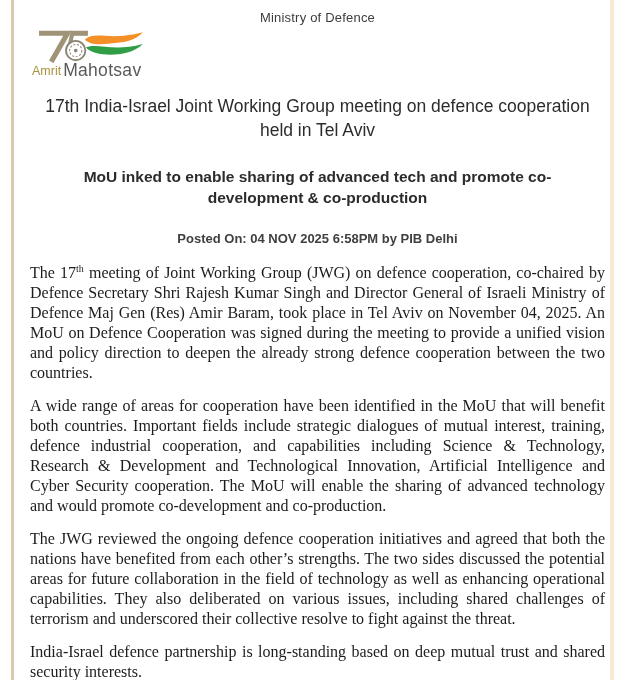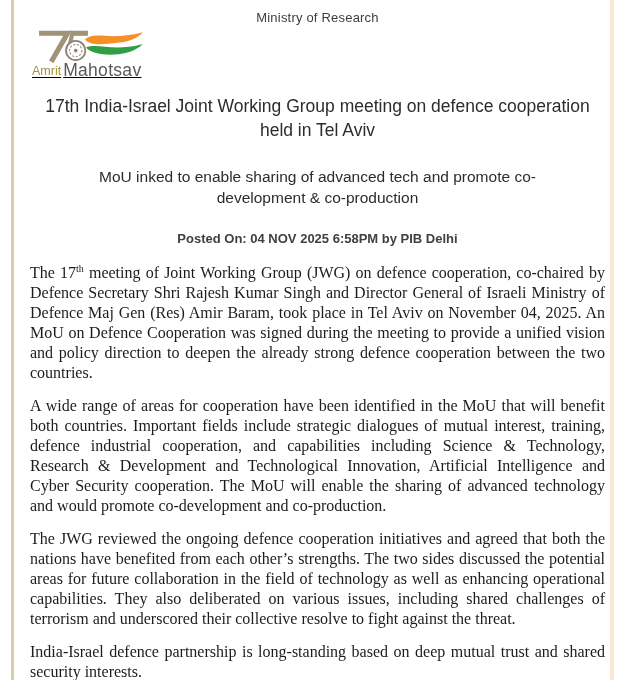--- a/index.html
+++ b/index.html
@@ -15,31 +15,31 @@
     padding-top:10px; text-align:center; font-size:13px; color:#3d3d3d; letter-spacing:.2px;
   }
 
   
   .logo { margin:4px 0 0 2px; width:160px; }
   .logo-mark { display:block; margin-left:5px; }
   .logo-words { margin-top:-1px; line-height:1; white-space:nowrap; }
   .lw1 { margin-left:1px; }
   .lw1 .gold { font-size:17px; color:#a8923e; letter-spacing:.3px; }
   .lw1 .grey { font-size:12px; color:#58595b; position:relative; top:1px; margin-left:2px; }
-  .lw2 { margin-top:0px;text-decoration:underline; }
+  .lw2 { margin-top:0px; }
   .lw2 .gold { font-size:12.5px; color:#a8923e; position:relative; top:-1px; }
   .lw2 .grey { font-size:17.5px; color:#58595b; margin-left:2px; letter-spacing:.3px; }
 
   .title {
     margin:14px auto 0; padding:0 6px; text-align:center;
     font-size:17.5px; line-height:24px; font-weight:normal; color:#2c2c2c;
   }
   .subtitle {
     margin:24px auto 0; padding:0 30px; text-align:center;
-    font-size:15.5px; line-height:21px; font-weight:normal; color:#2c2c2c;
+    font-size:15.5px; line-height:21px; font-weight:bold; color:#2c2c2c;
   }
   .posted {
     margin-top:23px; text-align:center; font-size:13px; color:#404040;font-weight:bold;
   }
 
   .body-text {
     margin-top:17px; font-family:"Liberation Serif", serif;
     font-size:16px; line-height:20px; color:#1c1c1c; text-align:justify;
   }
   .body-text p { margin:12px 0 13px 0; }
@@ -47,21 +47,21 @@
 </style>
 </head>
 <body>
 
 <div class="page">
   <div class="rule-left"></div>
   <div class="rule-right"></div>
 
   <div class="content">
 
-    <div class="ministry">Ministry of Research</div>
+    <div class="ministry">Ministry of Defence</div>
 
     <div class="logo">
       <svg class="logo-mark" width="110" height="34" viewBox="0 0 108 33" aria-hidden="true">
 
         <path d="M2 4 H30 L14 32" fill="none" stroke="#9f9378" stroke-width="5"></path>
 
         <path d="M33 4 H50" fill="none" stroke="#9f9378" stroke-width="5"></path>
         <path d="M34.5 5 L32.5 14" fill="none" stroke="#9f9378" stroke-width="4"></path>
 
         <circle cx="38" cy="21" r="9.5" fill="#ffffff" stroke="#8b8374" stroke-width="1.8"></circle>

